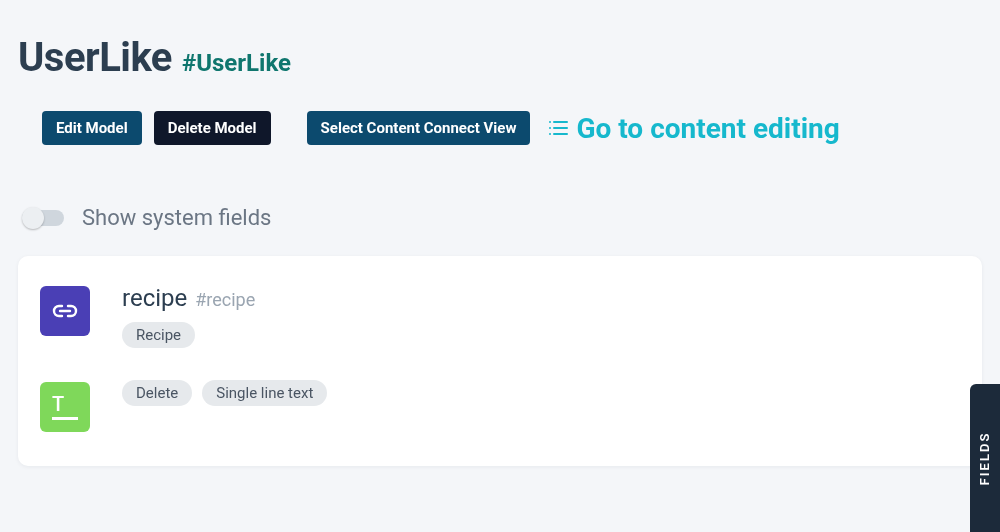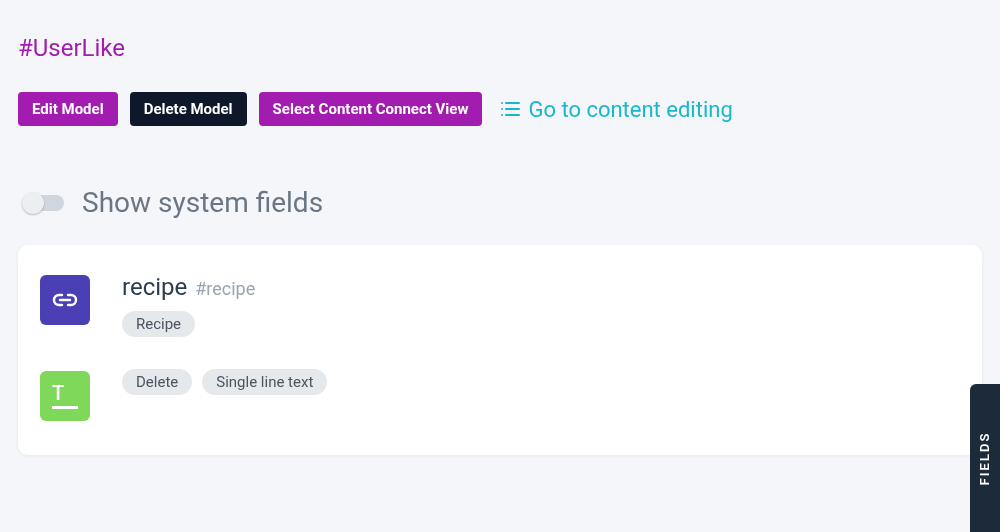--- a/index.html
+++ b/index.html
@@ -22,47 +22,47 @@
     margin-bottom: 30px;
   }
   .title {
     font-size: 40px;
     font-weight: 700;
     color: #2c3e50;
     letter-spacing: -0.5px;
   }
   .title-api {
     font-size: 24px;
-    color: #a21caf;
-    font-weight: 400;
+    color: #0f766e;
+    font-weight: 700;
   }
   .actions-row {
     display: flex;
     align-items: center;
     gap: 12px;
     margin-bottom: 60px;
   }
   .btn {
     border: none;
     border-radius: 4px;
     padding: 8px 14px;
     font-size: 15px;
     font-weight: 700;
     color: #fff;
     cursor: pointer;
     font-family: inherit;
   }
-  .btn-teal { background: #a21caf; }
+  .btn-teal { background: #0c4a6e; margin-left: 24px; }
   .btn-red  { background: #0f172a; }
   .content-link {
     display: flex;
     align-items: center;
     gap: 8px;
-    font-size: 22px;
-    font-weight: 400;
+    font-size: 28px;
+    font-weight: 700;
     color: #16b8cd;
     cursor: pointer;
     margin-left: 6px;
   }
   .content-link svg { display: block; }
   .toggle-row {
     display: flex;
     align-items: center;
     gap: 18px;
     margin-bottom: 26px;
@@ -80,21 +80,21 @@
     position: absolute;
     left: 0px;
     top: -3px;
     width: 22px;
     height: 22px;
     background: #eceff2;
     border-radius: 50%;
     box-shadow: 0 1px 2px rgba(0,0,0,0.25);
   }
   .toggle-label {
-    font-size: 28px;
+    font-size: 22px;
     color: #6b7684;
     font-weight: 400;
   }
   .card {
     background: #fff;
     border-radius: 10px;
     box-shadow: 0 1px 4px rgba(15, 30, 55, 0.06);
     padding: 22px 22px 28px 22px;
   }
   .field {
@@ -177,20 +177,21 @@
     font-weight: 600;
     white-space: nowrap;
   }
 </style>
 </head>
 <body>
 
 <div class="page">
 
   <div class="title-row">
+    <div class="title">UserLike</div>
     <div class="title-api">#UserLike</div>
   </div>
 
   <div class="actions-row">
     <button class="btn btn-teal">Edit Model</button>
     <button class="btn btn-red">Delete Model</button>
     <button class="btn btn-teal">Select Content Connect View</button>
     <a class="content-link">
       <span>
         <svg width="20" height="18" viewBox="0 0 20 18">

